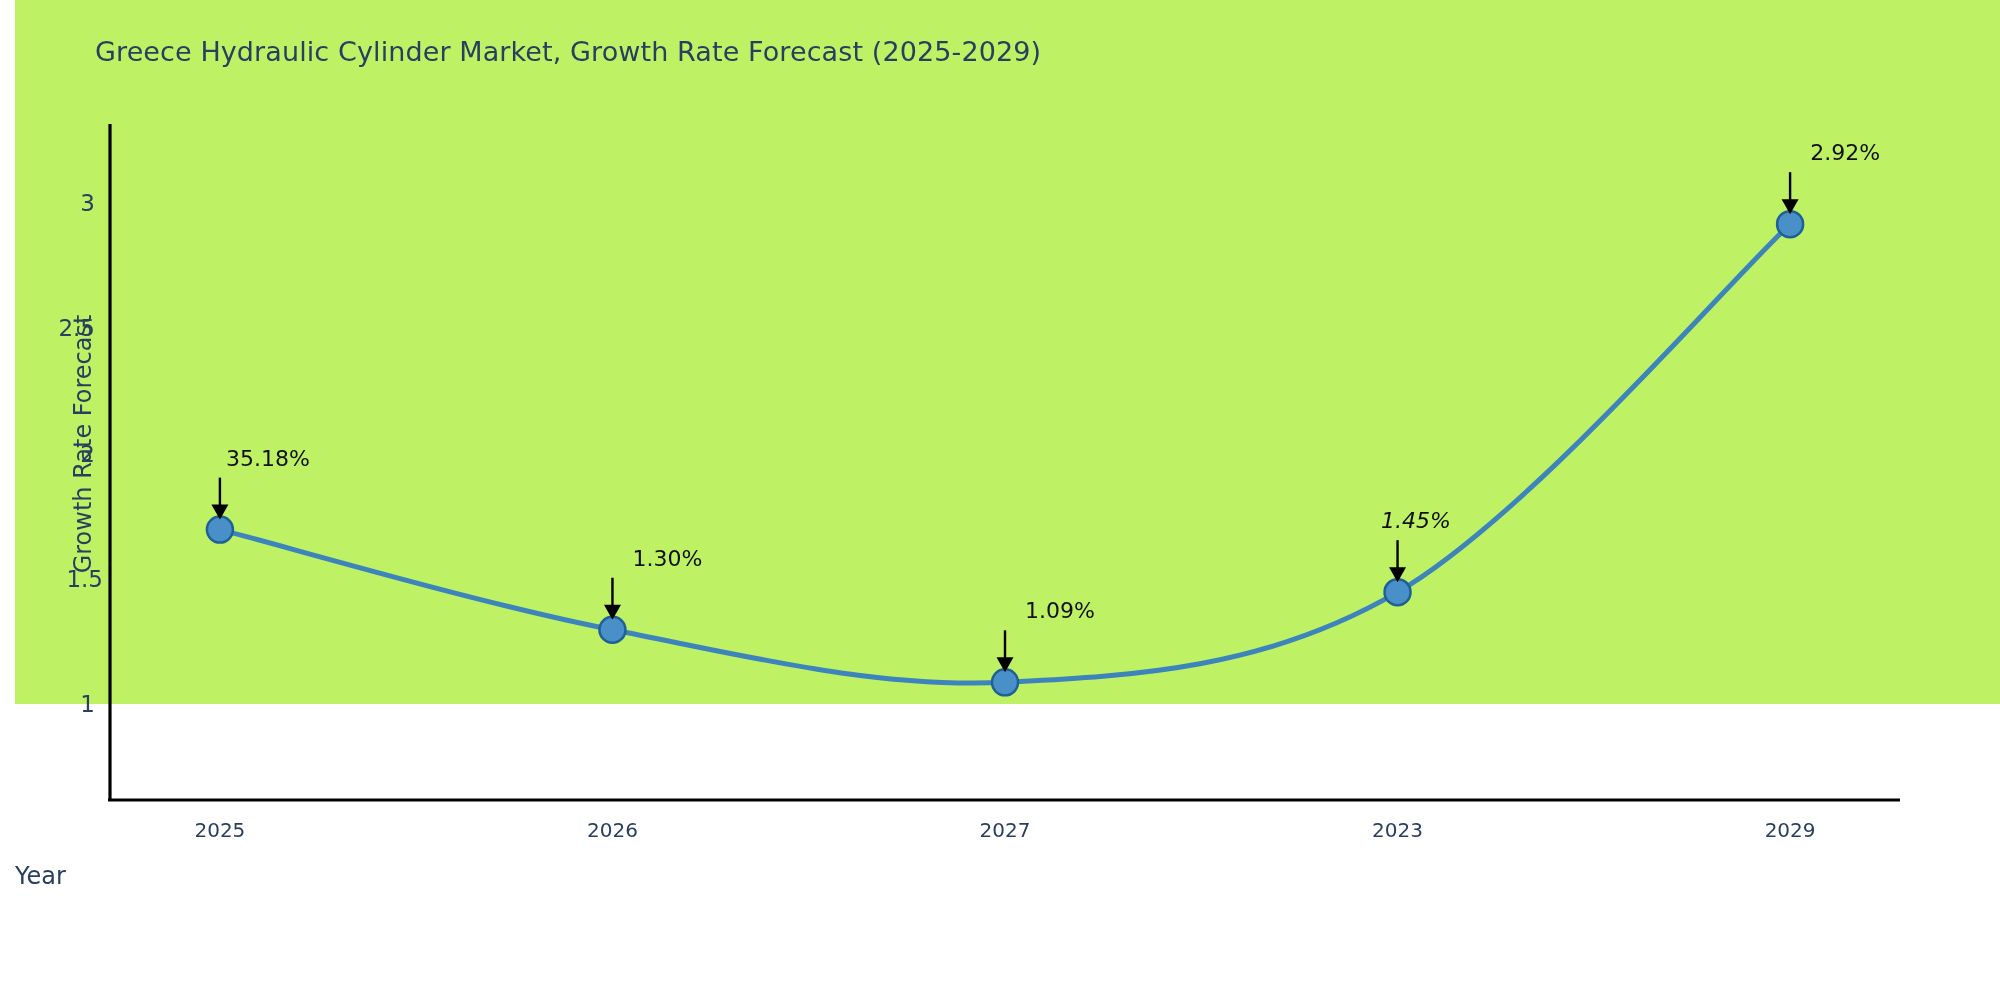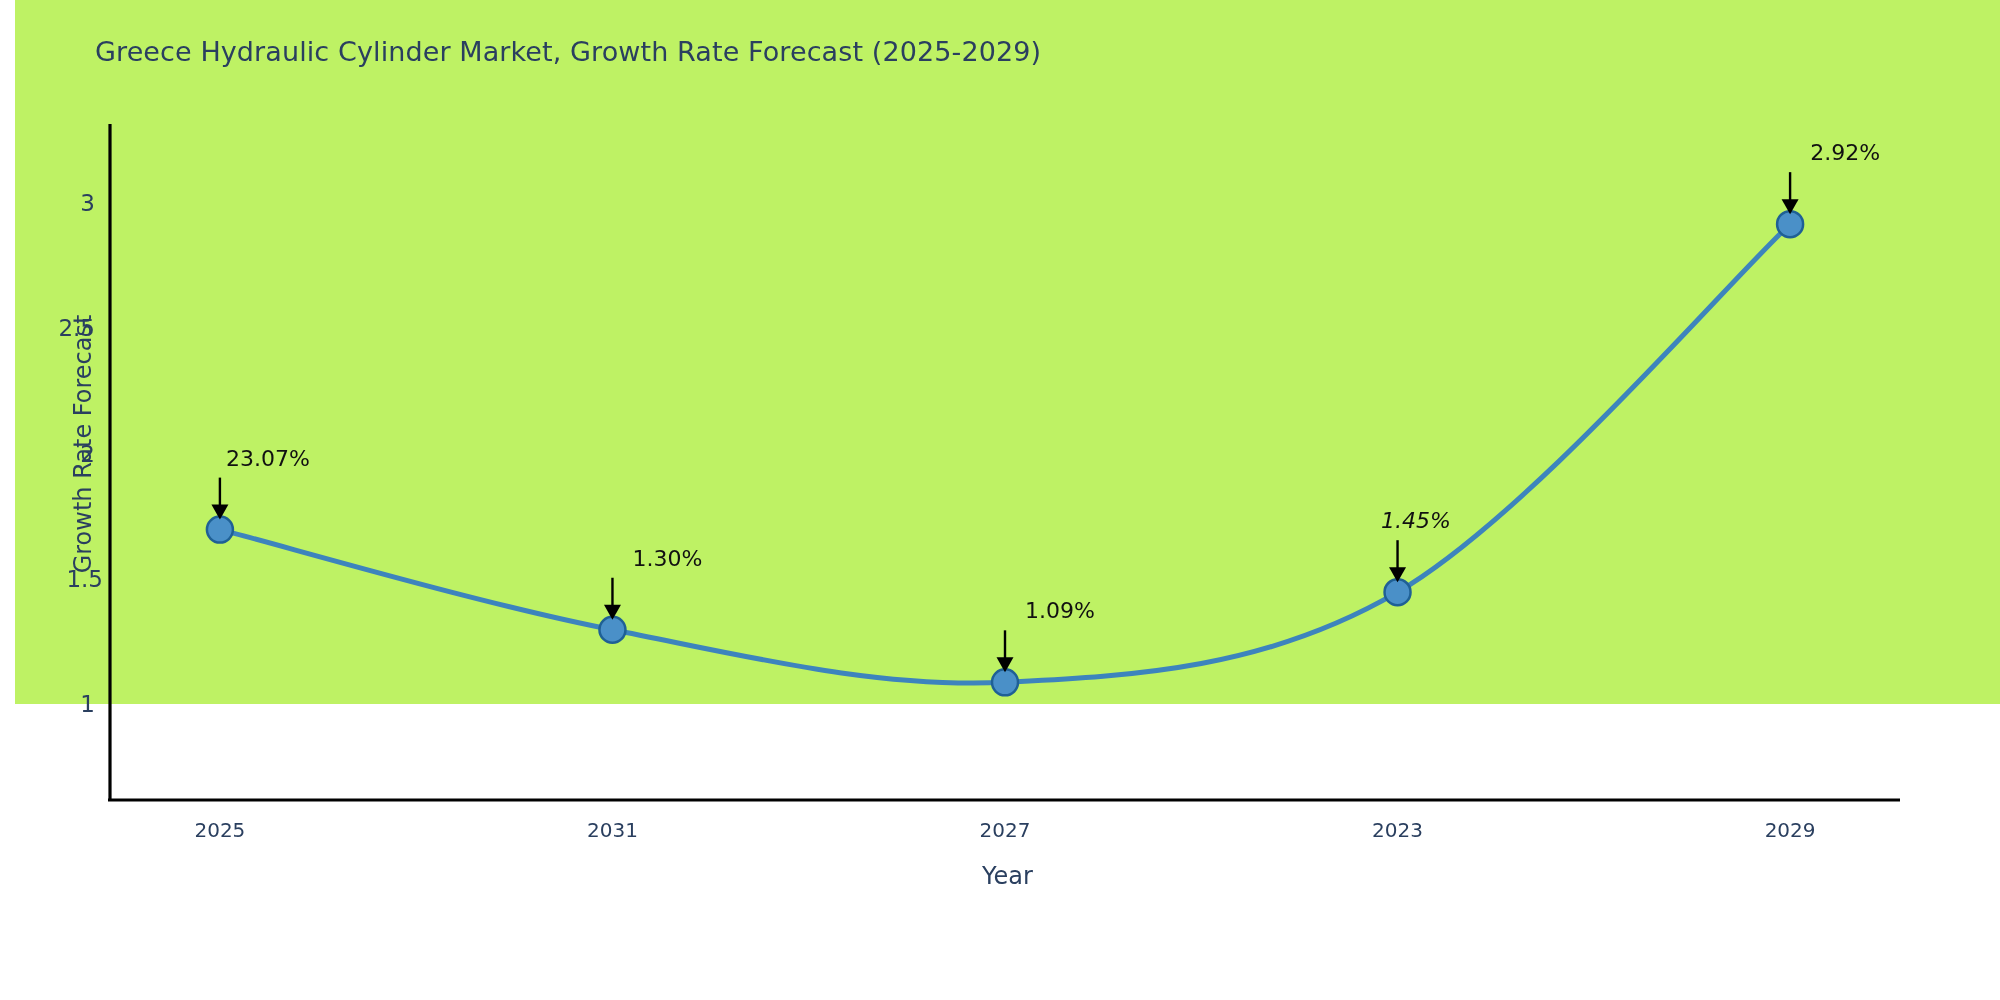--- a/index.html
+++ b/index.html
@@ -47,21 +47,20 @@
     transform-origin: center center;
     font-size: 24px;
     color: #2a3f5f;
     white-space: nowrap;
   }
   #x-axis-title {
     position: absolute;
     left: 0;
     top: 862px;
     width: 1985px;
-    text-align: center;
     font-size: 24px;
     color: #2a3f5f;
   }
   .tick-label-y {
     position: absolute;
     text-align: right;
     width: 70px;
     font-size: 23px;
     color: #2a3f5f;
     transform: translateY(-14px);
@@ -136,27 +135,27 @@
 
   <div id="ytick-container">
       <div class="tick-label-y" style="left: 10px; top: 704.9px;">1</div>
       <div class="tick-label-y" style="left: 18px; top: 579.7px;">1.5</div>
       <div class="tick-label-y" style="left: 10px; top: 454.5px;">2</div>
       <div class="tick-label-y" style="left: 10px; top: 329.3px;">2.5</div>
       <div class="tick-label-y" style="left: 10px; top: 204.1px;">3</div>
     </div>
   <div id="xtick-container">
       <div class="tick-label-x" style="left: 204.9px;">2025</div>
-      <div class="tick-label-x" style="left: 597.5px;">2031</div>
+      <div class="tick-label-x" style="left: 597.5px;">2026</div>
       <div class="tick-label-x" style="left: 990px;">2027</div>
       <div class="tick-label-x" style="left: 1382.5px;">2023</div>
       <div class="tick-label-x" style="left: 1775.1px;">2029</div>
     </div>
   <div id="pointlabel-container">
-      <div class="point-label" style="left: 204.9px; top: 445.6px;">23.07%</div>
+      <div class="point-label" style="left: 204.9px; top: 445.6px;">35.18%</div>
       <div class="point-label" style="left: 597.5px; top: 545.7px;">1.30%</div>
       <div class="point-label" style="left: 990px; top: 598.3px;">1.09%</div>
       <div class="point-label" style="left: 1346px; top: 508.2px; font-style: italic;">1.45%</div>
       <div class="point-label" style="left: 1775.1px; top: 140.1px;">2.92%</div>
     </div>
 
 
 </div>
 
 </body></html>

